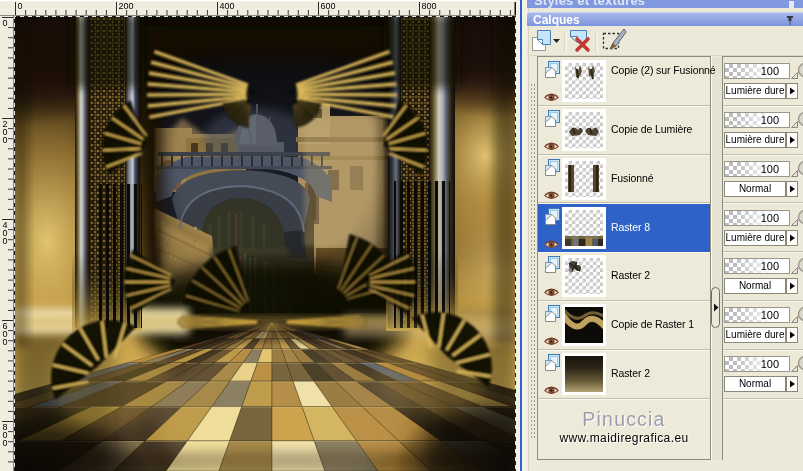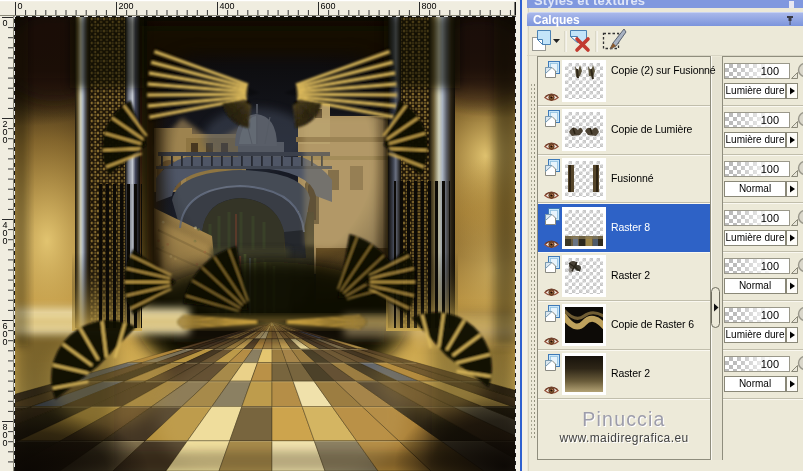--- a/index.html
+++ b/index.html
@@ -1072,21 +1072,21 @@
 <path d="M1.4 3.5 Q7.5 -1.6 13.6 3.5" fill="none" stroke="#6a3a26" stroke-width="1.1"></path>
 </svg></div>
 <div class="abs" style="left:562px;top:304.1px;width:44px;height:42px;background:#fff">
     <div class="abs " style="left:3px;top:3px;width:38px;height:36px;overflow:hidden">
       <div class="abs" style="left:0;top:0;width:38px;height:36px;background:#0d0b07"><svg width="38" height="36">
           <path d="M-2 8 Q10 26 19 16 Q28 6 40 20" fill="none" stroke="#c8ab62" stroke-width="6" opacity="0.95"></path>
           <path d="M-2 2 Q10 16 19 9 Q28 2 40 10" fill="none" stroke="#8a723e" stroke-width="3" opacity="0.8"></path>
         </svg></div>
     </div>
   </div>
-<div class="abs lab" style="left:611px;top:318.1px;color:#000">Copie de Raster 6</div>
+<div class="abs lab" style="left:611px;top:318.1px;color:#000">Copie de Raster 1</div>
 <div class="abs" style="left:724px;top:307.1px;width:66px;height:16px;background:#fff;border:1px solid #9a988a">
     <div class="abs" style="left:0;top:0;width:64px;height:14px;background-color:#fff;background-image:linear-gradient(to right,rgba(255,255,255,0) 15%,#fff 75%),linear-gradient(45deg,#bbbbbb 25%,transparent 25%,transparent 75%,#bbbbbb 75%),linear-gradient(45deg,#bbbbbb 25%,transparent 25%,transparent 75%,#bbbbbb 75%);background-position:0 0,0 0,4px 4px;background-size:100% 100%,8px 8px,8px 8px"></div>
     <div class="abs" style="right:10px;top:1px;font-size:11px;color:#000">100</div>
   </div>
 <svg class="abs" style="left:791px;top:316.1px" width="7" height="7" viewBox="0 0 7 7">
     <path d="M0.5 6.5 L6.5 6.5 L6.5 0.5 Z" fill="#e8e5d8" stroke="#8a8878"></path>
   </svg>
 <svg class="abs" style="left:797px;top:306.1px" width="6" height="16" viewBox="0 0 6 16">
     <circle cx="8" cy="8" r="6.5" fill="#dad7ca" stroke="#98968a" stroke-width="1.4"></circle>
   </svg>
@@ -1131,12 +1131,12 @@
 <div class="abs" style="left:786px;top:376.0px;width:12px;height:16px;background:#fdfcf8;border:1px solid #8a8878"><svg width="10" height="14" viewBox="0 0 10 14">
       <path d="M3 3.5 L8 7 L3 10.5 Z" fill="#000"></path>
     </svg></div>
 <div class="abs" style="left:723px;top:397.7px;width:80px;height:1px;background:#c1beac"></div>
 <div class="abs" style="left:723px;top:398.7px;width:80px;height:1px;background:#faf8f0"></div>
 <div class="abs" style="left:711px;top:287px;width:9px;height:41px;background:#ece9d8;border:1px solid #6e6c5e;border-radius:5px"></div>
 <svg class="abs" style="left:713px;top:303px" width="6" height="9" viewBox="0 0 6 9">
     <path d="M1 0.5 L5.5 4.5 L1 8.5 Z" fill="#111"></path>
   </svg>
 <div class="abs" style="left:537px;top:408px;width:174px;text-align:center;color:#9d9dab;font-size:19.5px;letter-spacing:1.2px;text-shadow:1px 1px 0 #fff">Pinuccia</div>
-<div class="abs" style="left:527px;top:431px;width:194px;text-align:center;color:#404040;font-size:12px;letter-spacing:0.4px;text-shadow:1px 1px 0 #fff">www.maidiregrafica.eu</div>
+<div class="abs" style="left:527px;top:431px;width:194px;text-align:center;color:#000000;font-size:12px;letter-spacing:0.4px;text-shadow:1px 1px 0 #fff">www.maidiregrafica.eu</div>
 </body></html>

